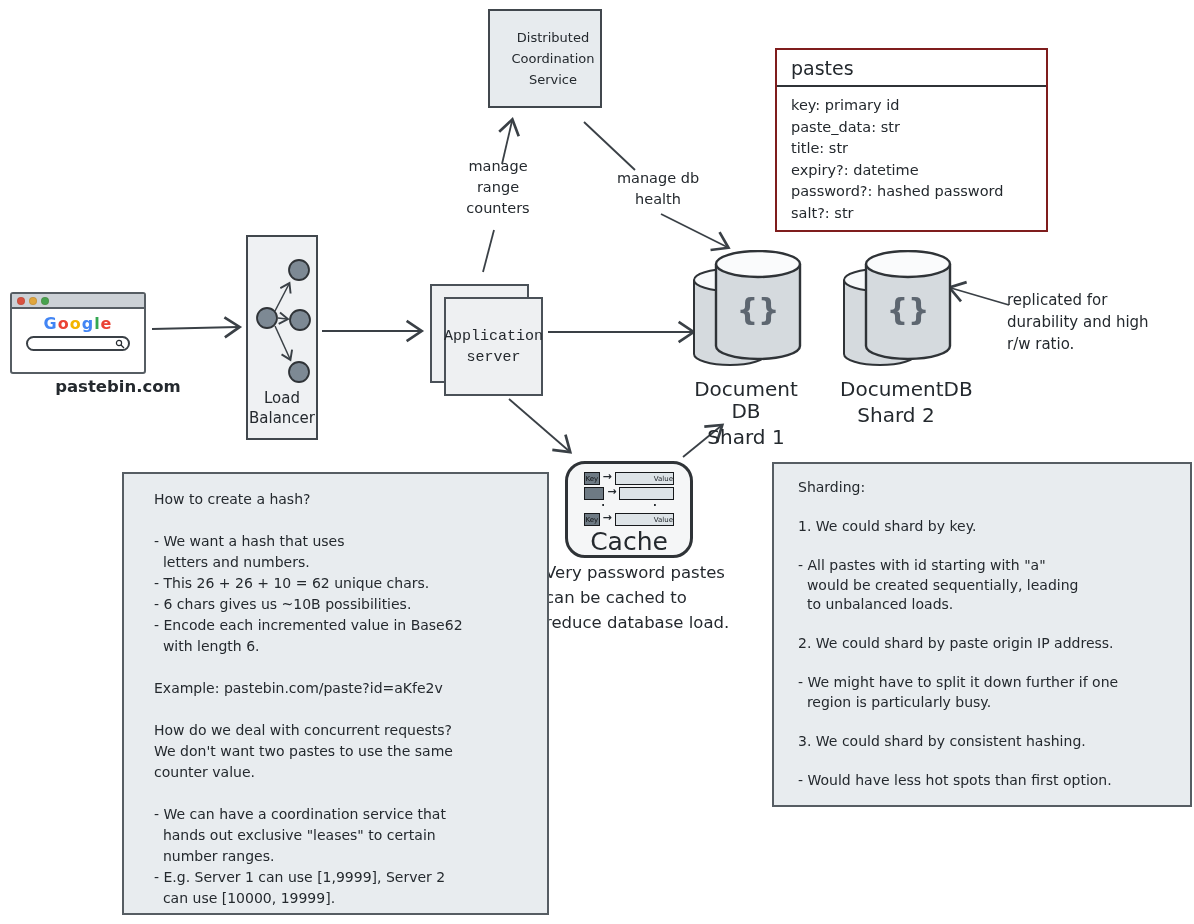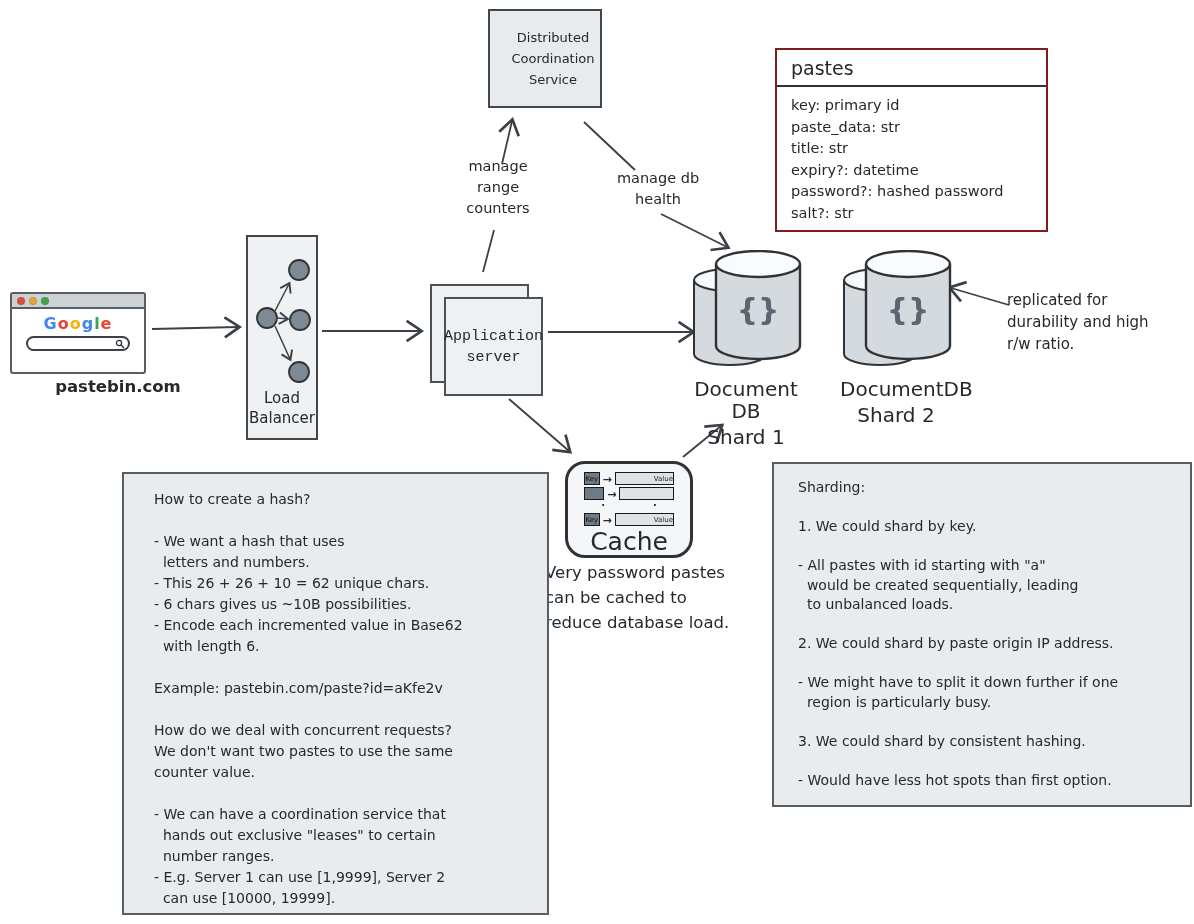--- a/index.html
+++ b/index.html
@@ -45,21 +45,21 @@
   #lab-health{left:606px;top:168px;width:104px;}
   #replicated{position:absolute;left:1007px;top:289px;font-size:15px;line-height:22px;}
   
   .shard{position:absolute;width:112px;text-align:center;}
   #shard1{left:690px;top:250px;}
   #shard2{left:840px;top:250px;}
   .shard .lbl{font-size:20px;line-height:22px;margin-top:4px;}
   
   #cache{position:absolute;left:565px;top:461px;width:128px;height:97px;background:#f5f6f7;
          border:3px solid #2f3337;border-radius:20px;box-sizing:border-box;padding-top:6px;}
-  .crow{display:flex;align-items:flex-end;justify-content:center;gap:3px;margin:2px 16px;}
+  .crow{display:flex;align-items:flex-start;justify-content:center;gap:3px;margin:2px 16px;}
   .key-chip{width:32px;height:13px;background:#6e7a84;border:1px solid #17191c;font-size:7px;
             text-align:center;line-height:12px;color:#101214;box-sizing:border-box;}
   .value-bar{width:64px;height:13px;background:#dde3e7;border:1px solid #17191c;font-size:7px;
              text-align:center;line-height:12px;border-radius:0;box-sizing:border-box;padding-left:38px;}
   .aglyph{font-size:11px;font-weight:bold;line-height:10px;}
   .dots-row{display:flex;justify-content:center;gap:48px;font-weight:bold;font-size:10px;
             height:9px;line-height:7px;}
   #cache .lbl{text-align:center;font-size:25px;line-height:28px;}
   #cache-caption{position:absolute;left:545px;top:560px;font-size:16.5px;line-height:25px;}
   

